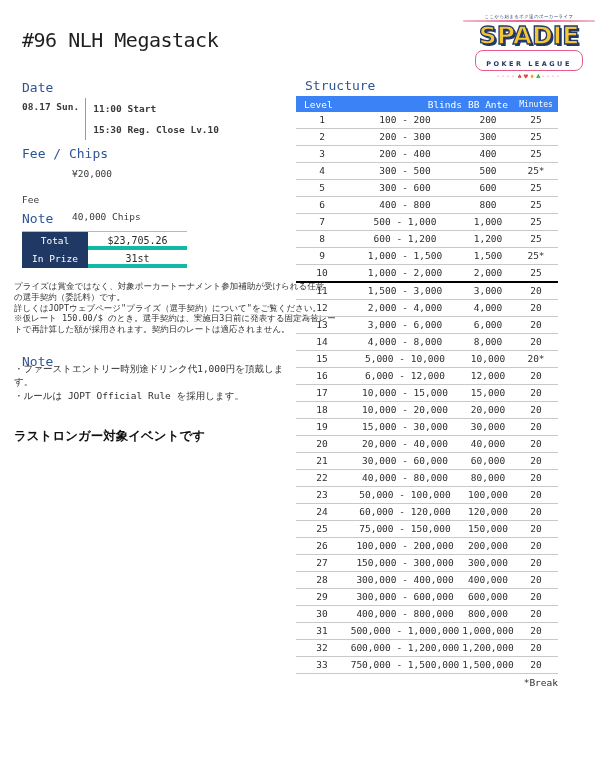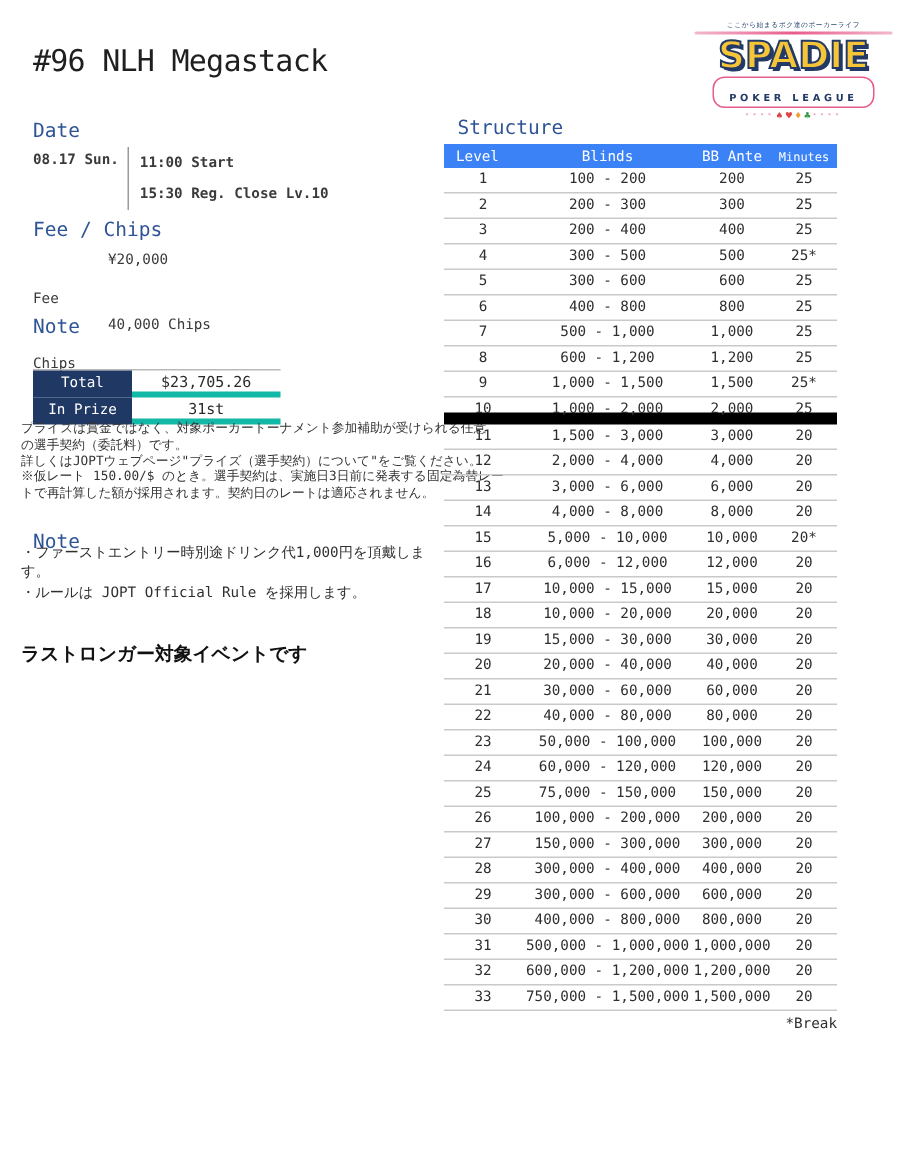--- a/index.html
+++ b/index.html
@@ -32,21 +32,21 @@
 
   
   .fee-sec { position:absolute; left:22px; top:146px; }
   .fee-rows { margin-top:4px; }
   .fee-row { display:flex; font-size:9.5px; line-height:17px; }
   .fee-row .lbl { width:50px;margin-top:26px; }
   .fee-row .val { white-space:nowrap; }
 
   
   .prize-sec { position:absolute; left:22px; top:211px; }
-  .prize-table { margin-top:20px; width:165px; border-top:1px solid #b9b9b9; }
+  .prize-table { margin-top:5px; width:165px; border-top:1px solid #b9b9b9; }
   .prize-row { display:flex; height:18px; }
   .prize-row .plbl { width:66px; background:#1f3864; color:#ffffff; font-size:9.5px; line-height:18px; text-align:center; }
   .prize-row .pval { width:99px; font-size:10px; line-height:17px; text-align:center; border-bottom:4px solid #14b8a6; color:#2b2b2b; }
 
   
   .disclaimer { position:absolute; left:14px; top:281px; width:290px; font-size:8.5px; line-height:10.8px; color:#333333; }
   .disclaimer div { white-space:nowrap; }
 
   
   .note-sec { position:absolute; left:22px; top:354px; }
@@ -54,25 +54,25 @@
   .note-items div { margin-bottom:1px; }
 
   .last-longer { position:absolute; left:14px; top:428px; font-size:12.5px; font-weight:bold; color:#111111; white-space:nowrap; }
 
   
   .structure-sec { position:absolute; left:296px; top:78px; width:262px; }
   .structure-sec .sec-heading { margin-left:9px; }
   .stable { margin-top:3px; width:262px; }
   .shead { display:flex; background:#3b82f6; color:#ffffff; height:16px; align-items:center; }
   .shead .h-level { width:52px; padding-left:8px; font-size:9.5px; text-align:left; }
-  .shead .h-blinds { width:114px; font-size:9.5px; text-align:center; }
+  .shead .h-blinds { width:114px; font-size:9.5px; text-align:right; }
   .shead .h-bb { width:52px; font-size:9.5px; text-align:center; }
   .shead .h-min { width:44px; font-size:8px; text-align:center; }
   .srow { display:flex; height:17px; border-bottom:1px solid #c9c9c9; }
-  .srow.reg-close { border-bottom:8px solid #000000; height:18px; }
+  .srow.reg-close { border-bottom:2px solid #000000; height:18px; }
   .scell { font-size:9.5px; line-height:16px; text-align:center; color:#2e2e2e; white-space:nowrap; }
   .scell.c-level { width:52px; }
   .scell.c-blinds { width:114px; }
   .scell.c-bb { width:52px; }
   .scell.c-min { width:44px; }
   .break-note { margin-top:3px; text-align:right; font-size:9.5px; color:#2e2e2e; }
 </style>
 </head>
 <body>
 

